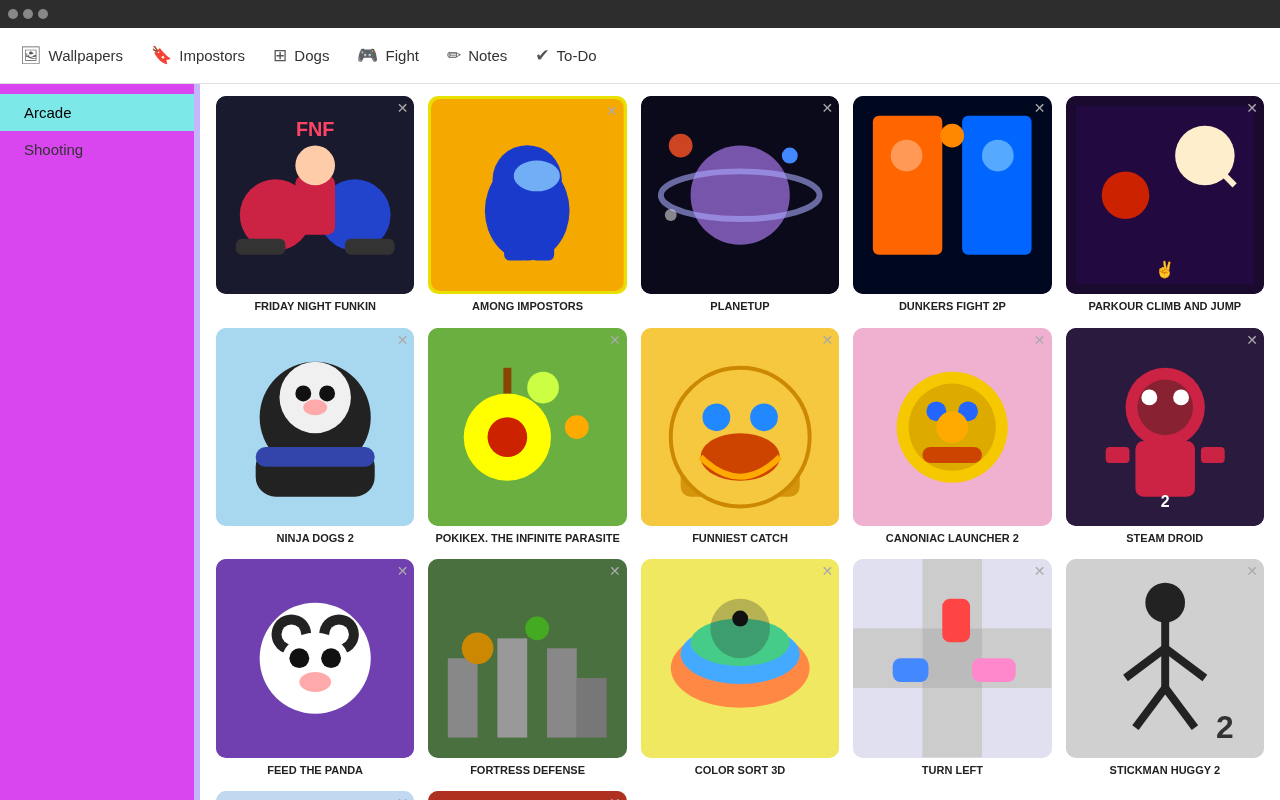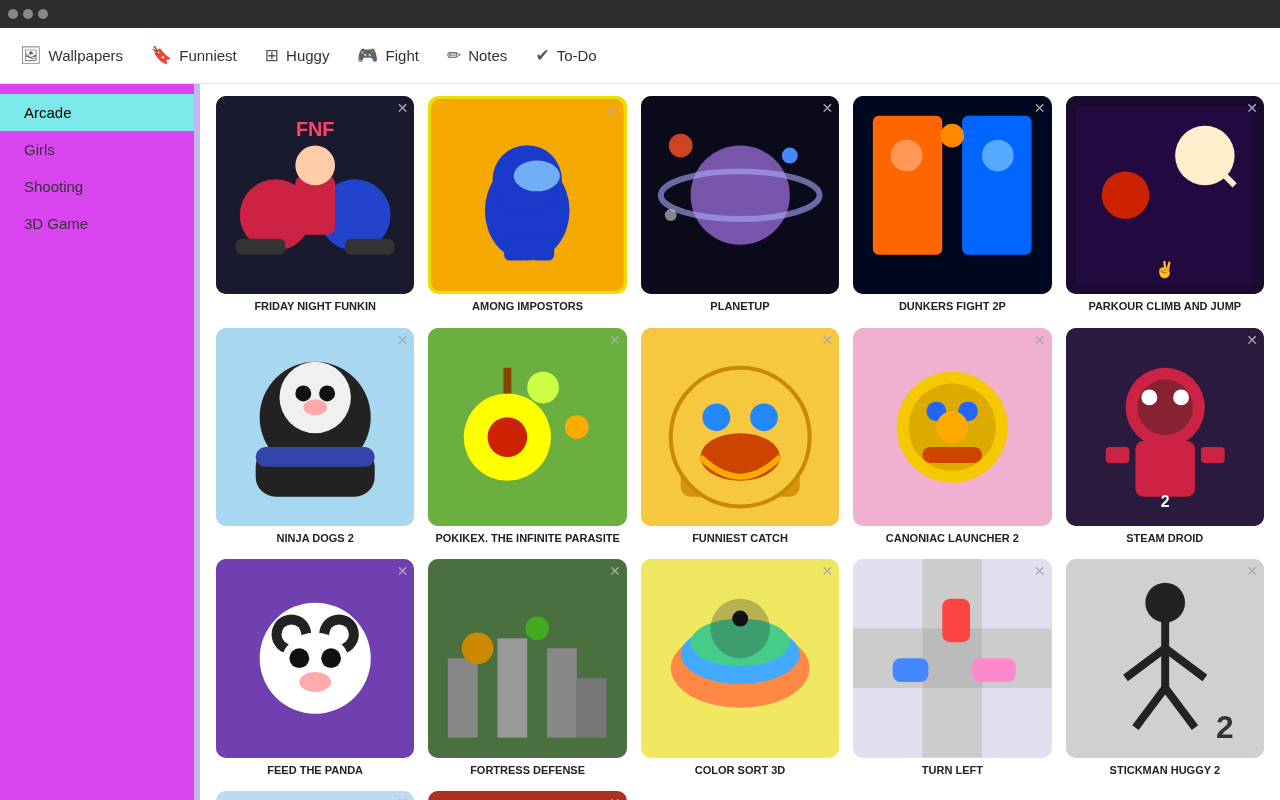--- a/index.html
+++ b/index.html
@@ -172,46 +172,44 @@
 
 <div class="main-container">
   <nav class="nav-bar">
 
   <div class="nav-item">
         <span class="nav-icon">🖼</span>
         <span>Wallpapers</span>
       </div>
       <div class="nav-item">
         <span class="nav-icon">🔖</span>
-        <span>Funniest</span>
+        <span>Impostors</span>
       </div>
       <div class="nav-item">
         <span class="nav-icon">⊞</span>
-        <span>Huggy</span>
+        <span>Dogs</span>
       </div>
       <div class="nav-item">
         <span class="nav-icon">🎮</span>
         <span>Fight</span>
       </div>
       <div class="nav-item">
         <span class="nav-icon">✏</span>
         <span>Notes</span>
       </div>
       <div class="nav-item">
         <span class="nav-icon">✔</span>
         <span>To-Do</span>
       </div>
     </nav>
   <div class="content-area">
     <aside class="sidebar">
 
     <div class="sidebar-item active">Arcade</div>
-        <div class="sidebar-item">Girls</div>
         <div class="sidebar-item">Shooting</div>
-        <div class="sidebar-item">3D Game</div>
       </aside>
     <div class="games-grid">
 
     <div class="game-card">
     <div class="game-thumb thumb-friday">
       <div class="game-thumb-inner">
               <svg viewBox="0 0 100 100">
                 <rect width="100" height="100" fill="#1a1a2e"></rect>
                 <circle cx="30" cy="60" r="18" fill="#cc2244"></circle>
                 <circle cx="70" cy="60" r="18" fill="#2244cc"></circle>

